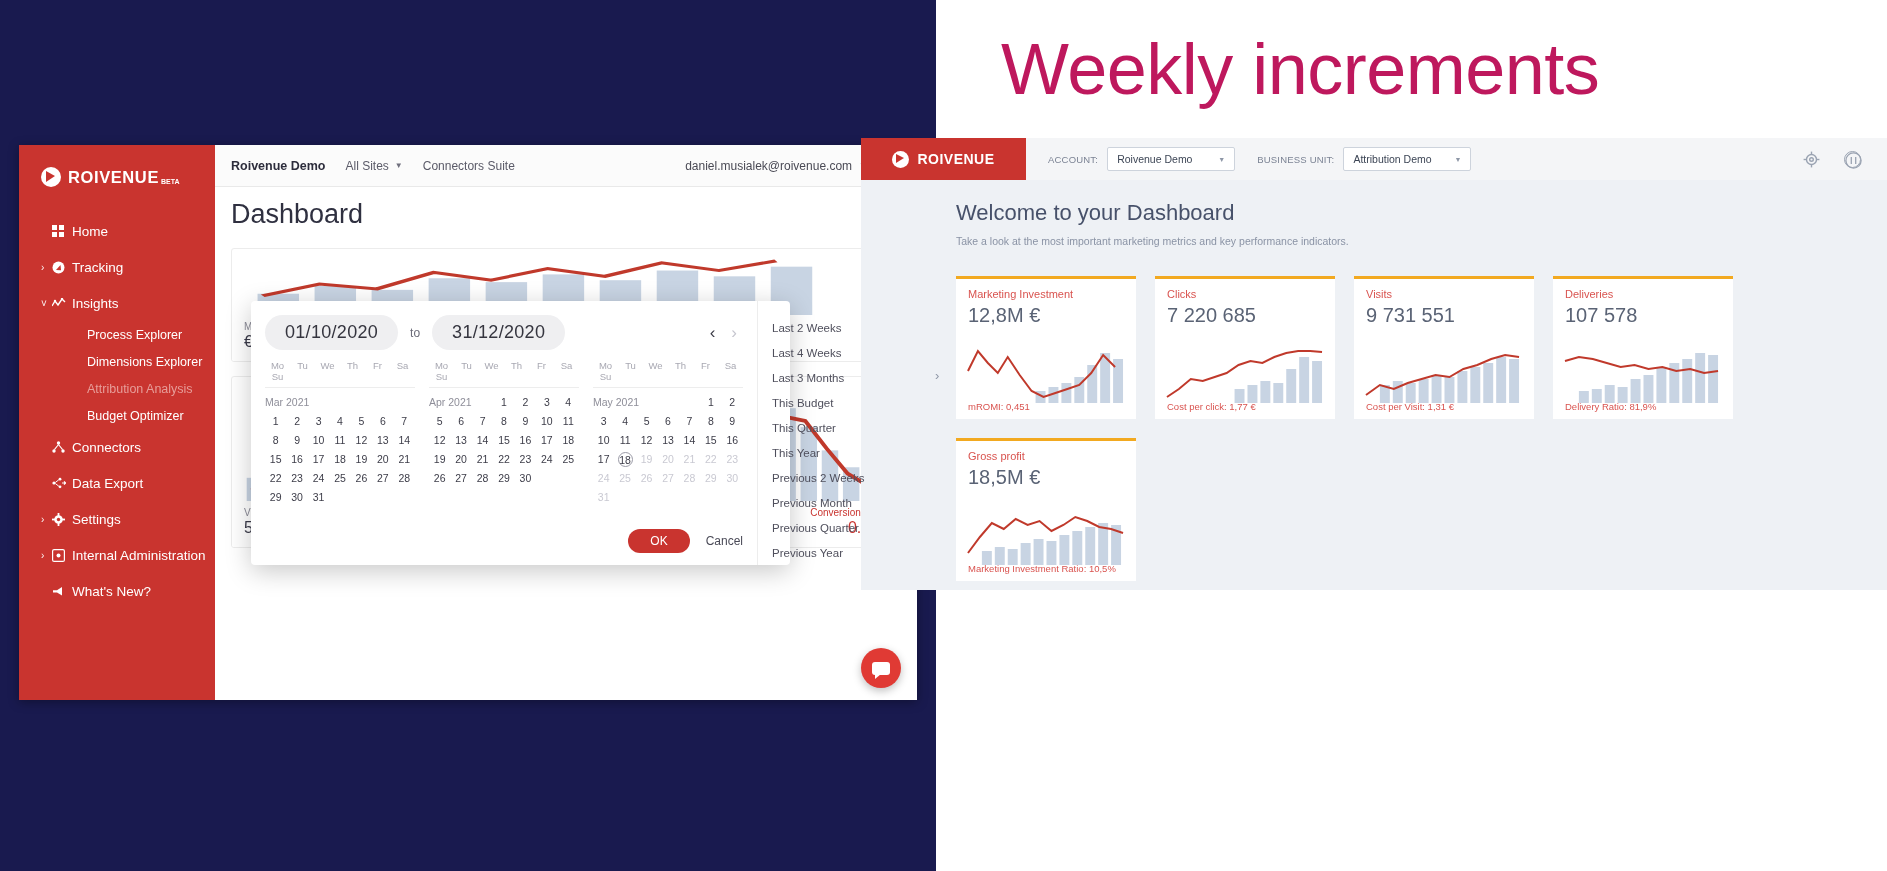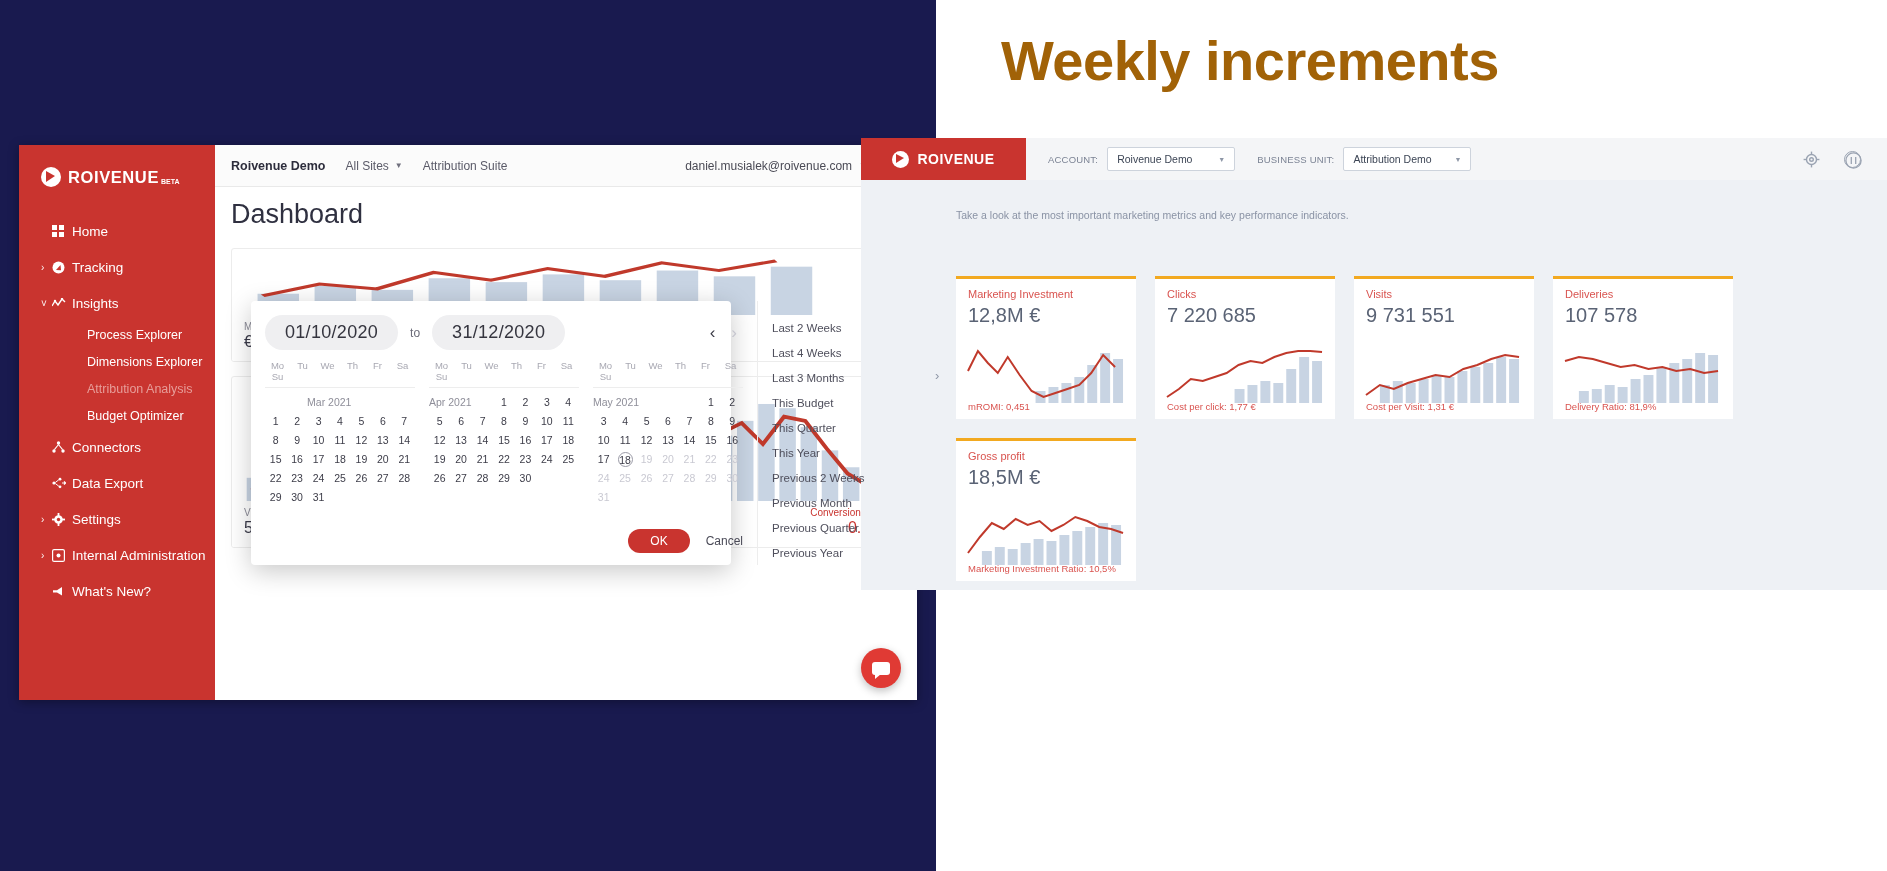--- a/index.html
+++ b/index.html
@@ -97,21 +97,21 @@
     background:#fff;
   }
   .cf-label { font-size:10px; color:#8a8a96; }
   .cf-val { font-size:16px; color:#3b3b4a; margin-top:1px; }
   .cf-right { text-align:right; }
   .cf-right .cf-label, .cf-right .cf-val { color:#c9342f; }
   .chart-box { position:absolute; left:10px; right:10px; top:8px; bottom:46px; }
 
   
   .picker {
-    position:absolute; left:232px; top:156px; width:480px; height:264px;
+    position:absolute; left:232px; top:156px; width:539px; height:264px;
     background:#fff; border-radius:4px; box-shadow:0 6px 26px rgba(0,0,0,.22);
     display:flex; z-index:30;
   }
   .picker-main { flex:1; padding:14px 14px 0 14px; position:relative; }
   .picker-side {
     width:112px; border-left:1px solid #ededed; padding:14px 0 0 0;
     font-size:11.5px; color:#4f4f5c;
   }
   .preset { padding:6.5px 0 6.5px 14px; cursor:pointer; white-space:nowrap;}
   .date-inputs { display:flex; align-items:center; gap:12px; }
@@ -125,21 +125,21 @@
   .arr.dim { color:#c6c6cf; }
 
   .months { display:flex; gap:14px; margin-top:10px; }
   .month { width:150px; }
   .dow { display:grid; grid-template-columns:repeat(6,1fr); font-size:9.5px; color:#a8a8b2; padding-bottom:5px; border-bottom:1px solid #ededed; }
   .dow span { text-align:center; }
   .grid { display:grid; grid-template-columns:repeat(7,1fr); row-gap:4px; margin-top:7px; font-size:10.5px; color:#3c3c48; }
   .grid span { text-align:center; height:15px; line-height:15px; }
   .grid span.mlabel { grid-column:span 3; text-align:left; color:#8e8e99; font-size:10.5px; }
   .grid span.mlabel4 { grid-column:span 4; text-align:left; color:#8e8e99; font-size:10.5px; }
-  .grid span.mlabel6 { grid-column:span 6; text-align:center; color:#8e8e99; font-size:10.5px; }
+  .grid span.mlabel6 { grid-column:span 6; text-align:left; color:#8e8e99; font-size:10.5px; }
   .grid span.out { color:#c9c9d2; }
   .grid span.today { }
   .grid span.today b { display:inline-block; width:15px;height:15px;line-height:14px;
     border:1px solid #9a9aa6; border-radius:50%; font-weight:normal; }
   .picker-actions {
     position:absolute; right:14px; bottom:12px; display:flex; align-items:center; gap:16px;
   }
   .btn-ok {
     background:#c9342f; color:#fff; border:none; border-radius:14px;
     padding:5px 22px; font-size:12px; cursor:pointer;
@@ -154,21 +154,21 @@
   .fab span { display:block; width:18px; height:13px; background:#fff; border-radius:3px; position:relative;}
   .fab span::after{content:"";position:absolute;left:3px;bottom:-4px;width:0;height:0;
     border-top:5px solid #fff;border-right:6px solid transparent;}
 
   
   .right-panel {
     position:absolute; left:936px; top:0; width:951px; height:871px; background:#fff;
   }
   .right-title {
     position:absolute; left:65px; top:28px;
-    font-size:56px; font-weight:bold; color:#a16207; letter-spacing:-0.5px;
+    font-size:72px; font-weight:normal; color:#be185d; letter-spacing:-0.5px;
   }
   .dash {
     position:absolute; left:-75px; top:138px; width:1026px; height:452px;
     background:#eef1f5; overflow:hidden;
   }
   .dash-header {
     position:absolute; left:0; top:0; width:100%; height:42px; background:#f4f5f7;
     display:flex; align-items:center;
   }
   .dh-logo {
@@ -329,21 +329,21 @@
           </div>
         </div>
       </div>
 
       <div class="topbar">
         <span class="tb-brand">Roivenue Demo</span>
         <span class="tb-item">
           <span>All Sites</span>
           <span class="tb-caret">▼</span>
         </span>
-        <span class="tb-item">Attribution Suite</span>
+        <span class="tb-item">Connectors Suite</span>
         <span class="tb-spacer"></span>
         <span class="tb-user">
           <span>daniel.musialek@roivenue.com</span>
           <span class="tb-caret">▼</span>
         </span>
         <span class="tb-filter">
             <i></i>
             <i></i>
             <i></i>
           </span>
@@ -671,20 +671,21 @@
             <svg width="17" height="17" viewBox="0 0 17 17">
                 <circle cx="8.5" cy="8.5" r="7.6" fill="none" stroke="#9aa3b2" stroke-width="1.3"></circle>
                 <line x1="6.3" y1="5" x2="6.3" y2="12" stroke="#9aa3b2" stroke-width="1.3"></line>
                 <line x1="10.7" y1="5" x2="10.7" y2="12" stroke="#9aa3b2" stroke-width="1.3"></line>
               </svg>
           </span>
         </div>
       </div>
 
       <div class="dash-welcome">
+        <div class="dw-title">Welcome to your Dashboard</div>
         <div class="dw-sub">Take a look at the most important marketing metrics and key performance indicators.</div>
       </div>
 
       <div class="collapse-arrow">›</div>
 
       <div class="kpi-grid">
         <div class="kpi">
           <div class="kpi-label">Marketing Investment</div>
           <div class="kpi-value">12,8M €</div>
           <div class="kpi-chart">

